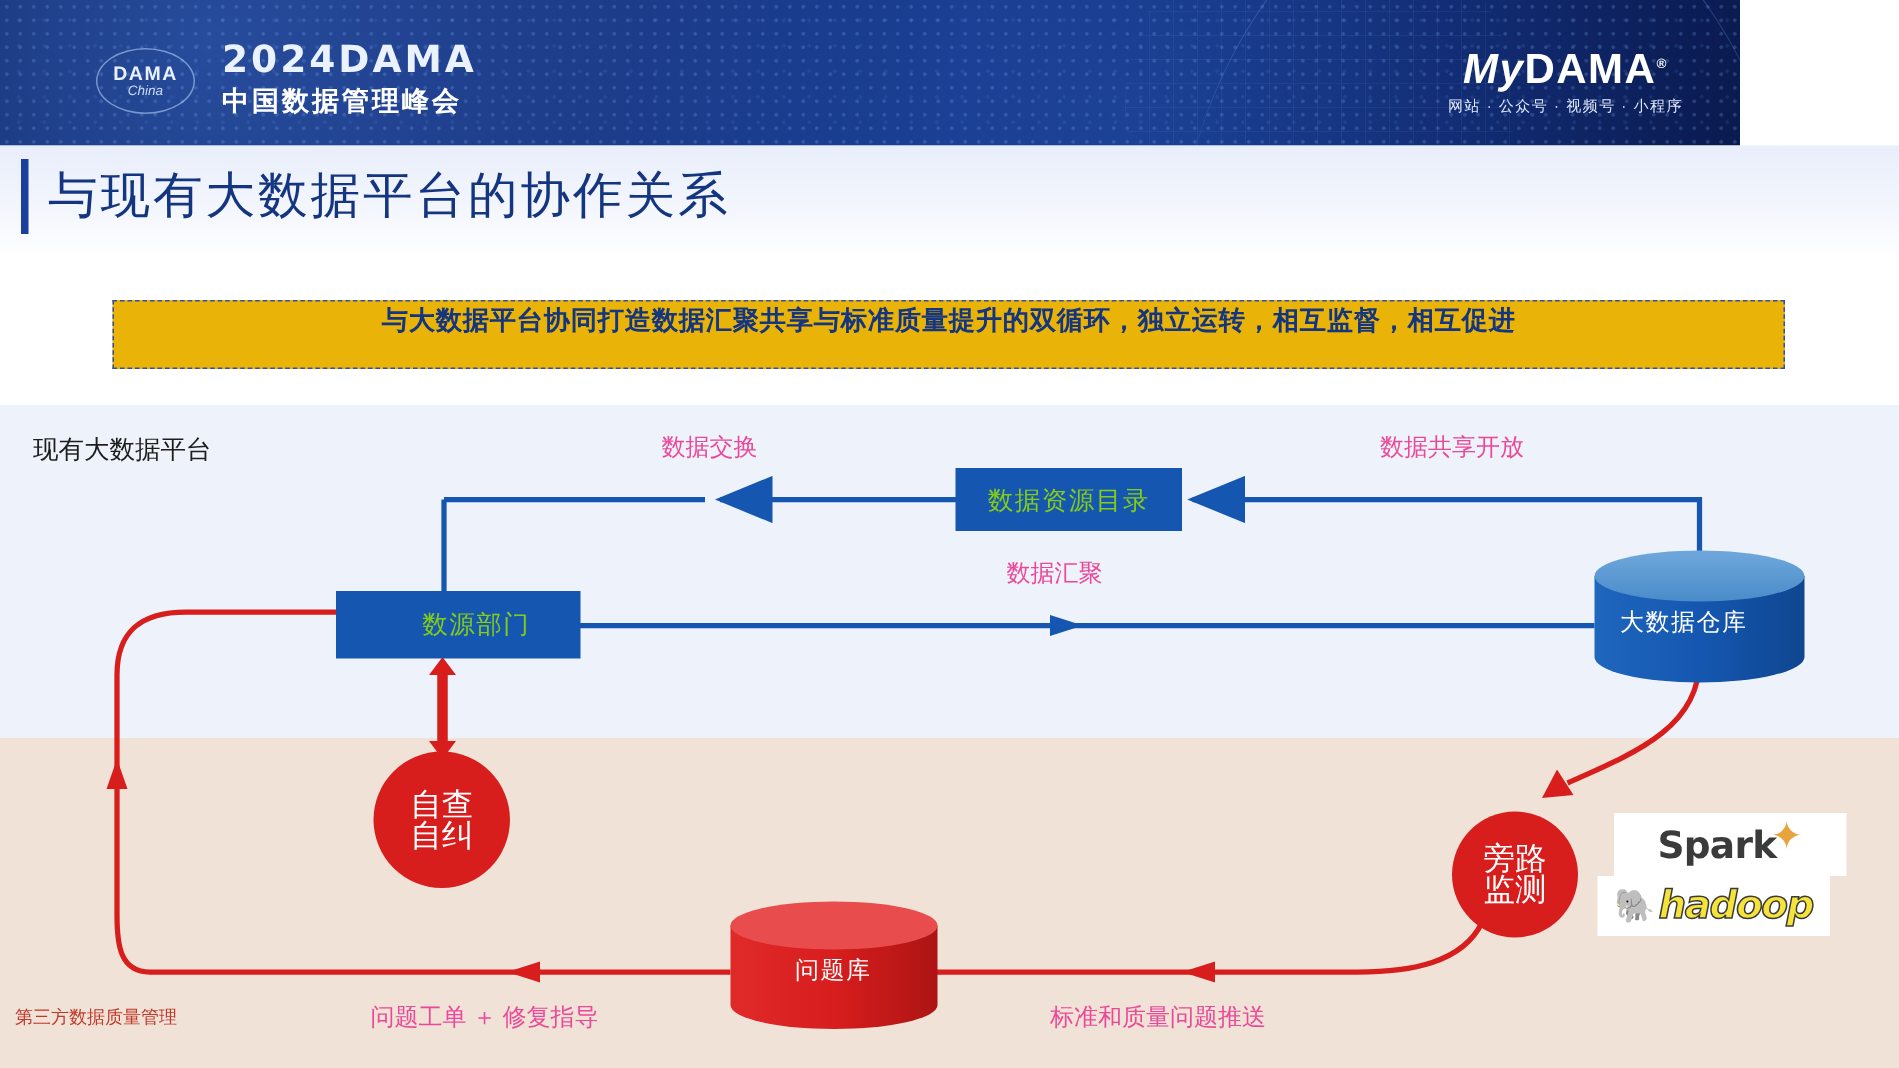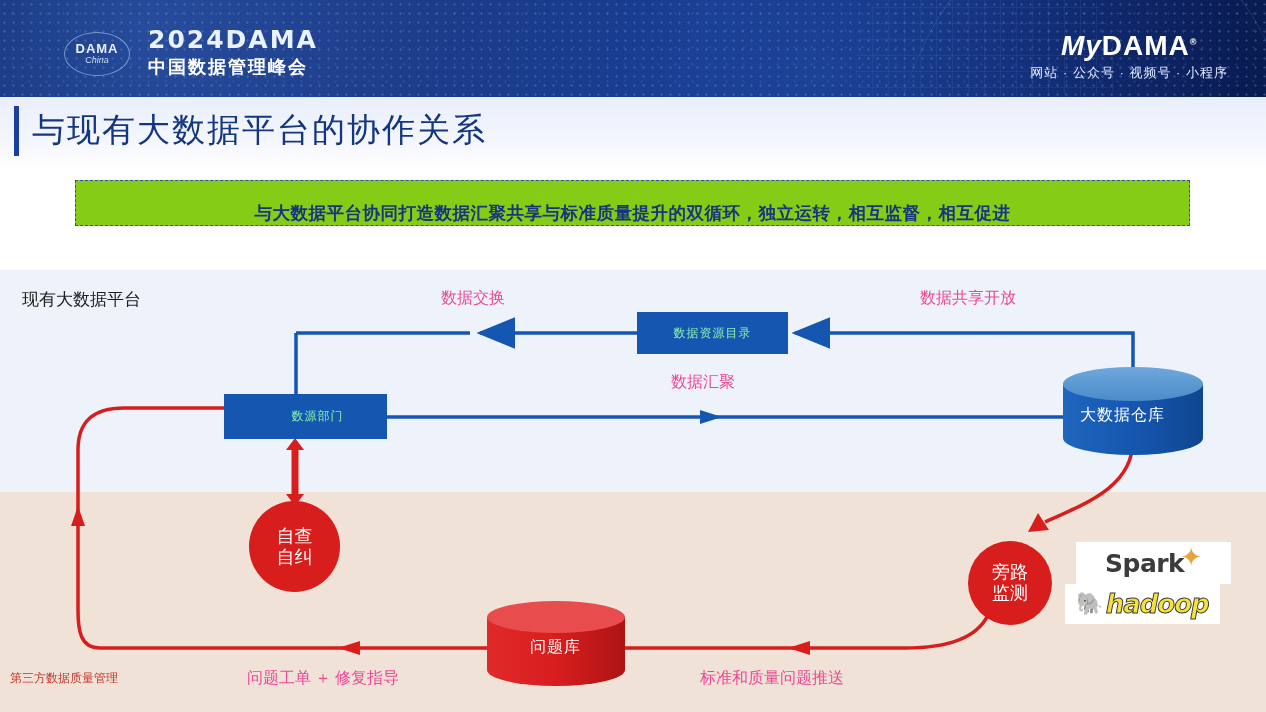--- a/index.html
+++ b/index.html
@@ -7,21 +7,21 @@
     width:1266px; height:712px;
     font-family:"Liberation Sans", sans-serif;
     background:#ffffff;
     overflow:hidden;
     position:relative;
   }
   .slide { position:relative; width:1266px; height:712px; overflow:hidden; }
 
   
   .banner {
-    position:absolute; left:0; top:0; width:1266px; height:97px;
+    position:absolute; left:0; top:0; width:1160px; height:97px;
     background:
       radial-gradient(circle at 12% 30%, rgba(60,110,200,.55) 0%, rgba(10,35,95,0) 45%),
       radial-gradient(circle at 65% 80%, rgba(40,90,185,.45) 0%, rgba(10,30,90,0) 50%),
       linear-gradient(100deg, #0b1f5e 0%, #122a72 30%, #153585 55%, #0e2468 80%, #0a1b50 100%);
     overflow:hidden;
   }
   .banner .dots {
     position:absolute; left:0; top:0; width:100%; height:100%;
     background-image:
       radial-gradient(rgba(120,170,240,.35) 1px, transparent 1.4px),
@@ -66,44 +66,44 @@
   }
   .title-summit {
     font-size:18px; font-weight:bold; letter-spacing:2px; line-height:29px;
     color:#ffffff;
   }
   .mydama {
     position:absolute; right:38px; top:27px; text-align:center; color:#fff;
   }
   .mydama .m1 { font-size:28px; font-weight:bold; letter-spacing:1px; line-height:30px; }
   .mydama .m1 .my { color:#ffffff; font-style:italic;text-align:right; }
-  .mydama .m2 { font-size:13px; letter-spacing:1px; color:#dfe9ff; margin-top:3px; }
+  .mydama .m2 { font-size:10px; letter-spacing:1px; color:#dfe9ff; margin-top:3px; }
   .mydama .reg { font-size:9px; vertical-align:super; }
 
   
   .title-band {
     position:absolute; left:0; top:97px; width:1266px; height:75px;
     background:linear-gradient(180deg,#e9eefb 0%, #f3f6fd 55%, #ffffff 100%);
   }
   .title-bar {
     position:absolute; left:14px; top:106px; width:5px; height:50px;
     background:#1a3f9e;
   }
   .page-title {
     position:absolute; left:32px; top:108px;
     font-size:33px; color:#14357f; letter-spacing:2px;
     font-family:"Liberation Serif", serif;
   }
 
   
   .callout {
-    position:absolute; left:75px; top:180px; width:1113px; height:44px;
+    position:absolute; left:75px; top:200px; width:1113px; height:44px;
     border:1px dashed #2f4fa8;
-    display:flex; align-items:flex-end; justify-content:center;
-    background:#84cc16;
+    display:flex; align-items:flex-start; justify-content:center;
+    background:#eab308;
   }
   .callout span {
     font-size:17.5px; font-weight:bold; color:#14357f; letter-spacing:.5px;
   }
 
   
   .diagram {
     position:absolute; left:0; top:270px; width:1266px; height:442px;
   }
   .band-top {
@@ -119,41 +119,41 @@
     font-family:"Liberation Serif", serif;
   }
   .label-third {
     position:absolute; left:10px; top:400px; font-size:12px; color:#c0392b;
     font-family:"Liberation Serif", serif;
   }
 
   svg.flow { position:absolute; left:0; top:0; width:1266px; height:442px; }
 
   .node-box {
-    position:absolute; background:#1557b0; color:#86efac;
+    position:absolute; background:#1557b0; color:#84cc16;
     display:flex; align-items:center; justify-content:center;
-    font-size:12px; letter-spacing:1px;
+    font-size:17px; letter-spacing:1px;
     font-family:"Liberation Serif", serif;
     text-align:right;
   }
   #node-source { left:224px; top:124px; width:139px; height:45px;padding-left:24px; }
   #node-catalog { left:637px; top:42px; width:151px; height:42px; }
 
   .cyl-label {
     position:absolute; display:flex; align-items:center; justify-content:center;
     color:#fff; font-size:16px; letter-spacing:1px;
     font-family:"Liberation Serif", serif;
   }
   #label-warehouse { left:1063px; top:130px; width:119px; height:30px; }
   #label-issue { left:487px; top:362px; width:137px; height:30px; }
 
   .circle-node {
     position:absolute; border-radius:50%;
     display:flex; align-items:center; justify-content:center;
-    flex-direction:column; color:#fff; font-size:18px; line-height:21px;
+    flex-direction:column; color:#fff; font-size:21px; line-height:21px;
     font-family:"Liberation Serif", serif;
   }
   #node-selfcheck { left:249px; top:231px; width:91px; height:91px; background:#d81d1d; }
   #node-monitor  { left:968px; top:271px; width:84px; height:84px; background:#d81d1d; }
 
   .flow-label {
     position:absolute; font-size:16px; color:#ec4899; white-space:nowrap;
     font-family:"Liberation Serif", serif;
   }
   #lbl-exchange { left:441px; top:18px; }

